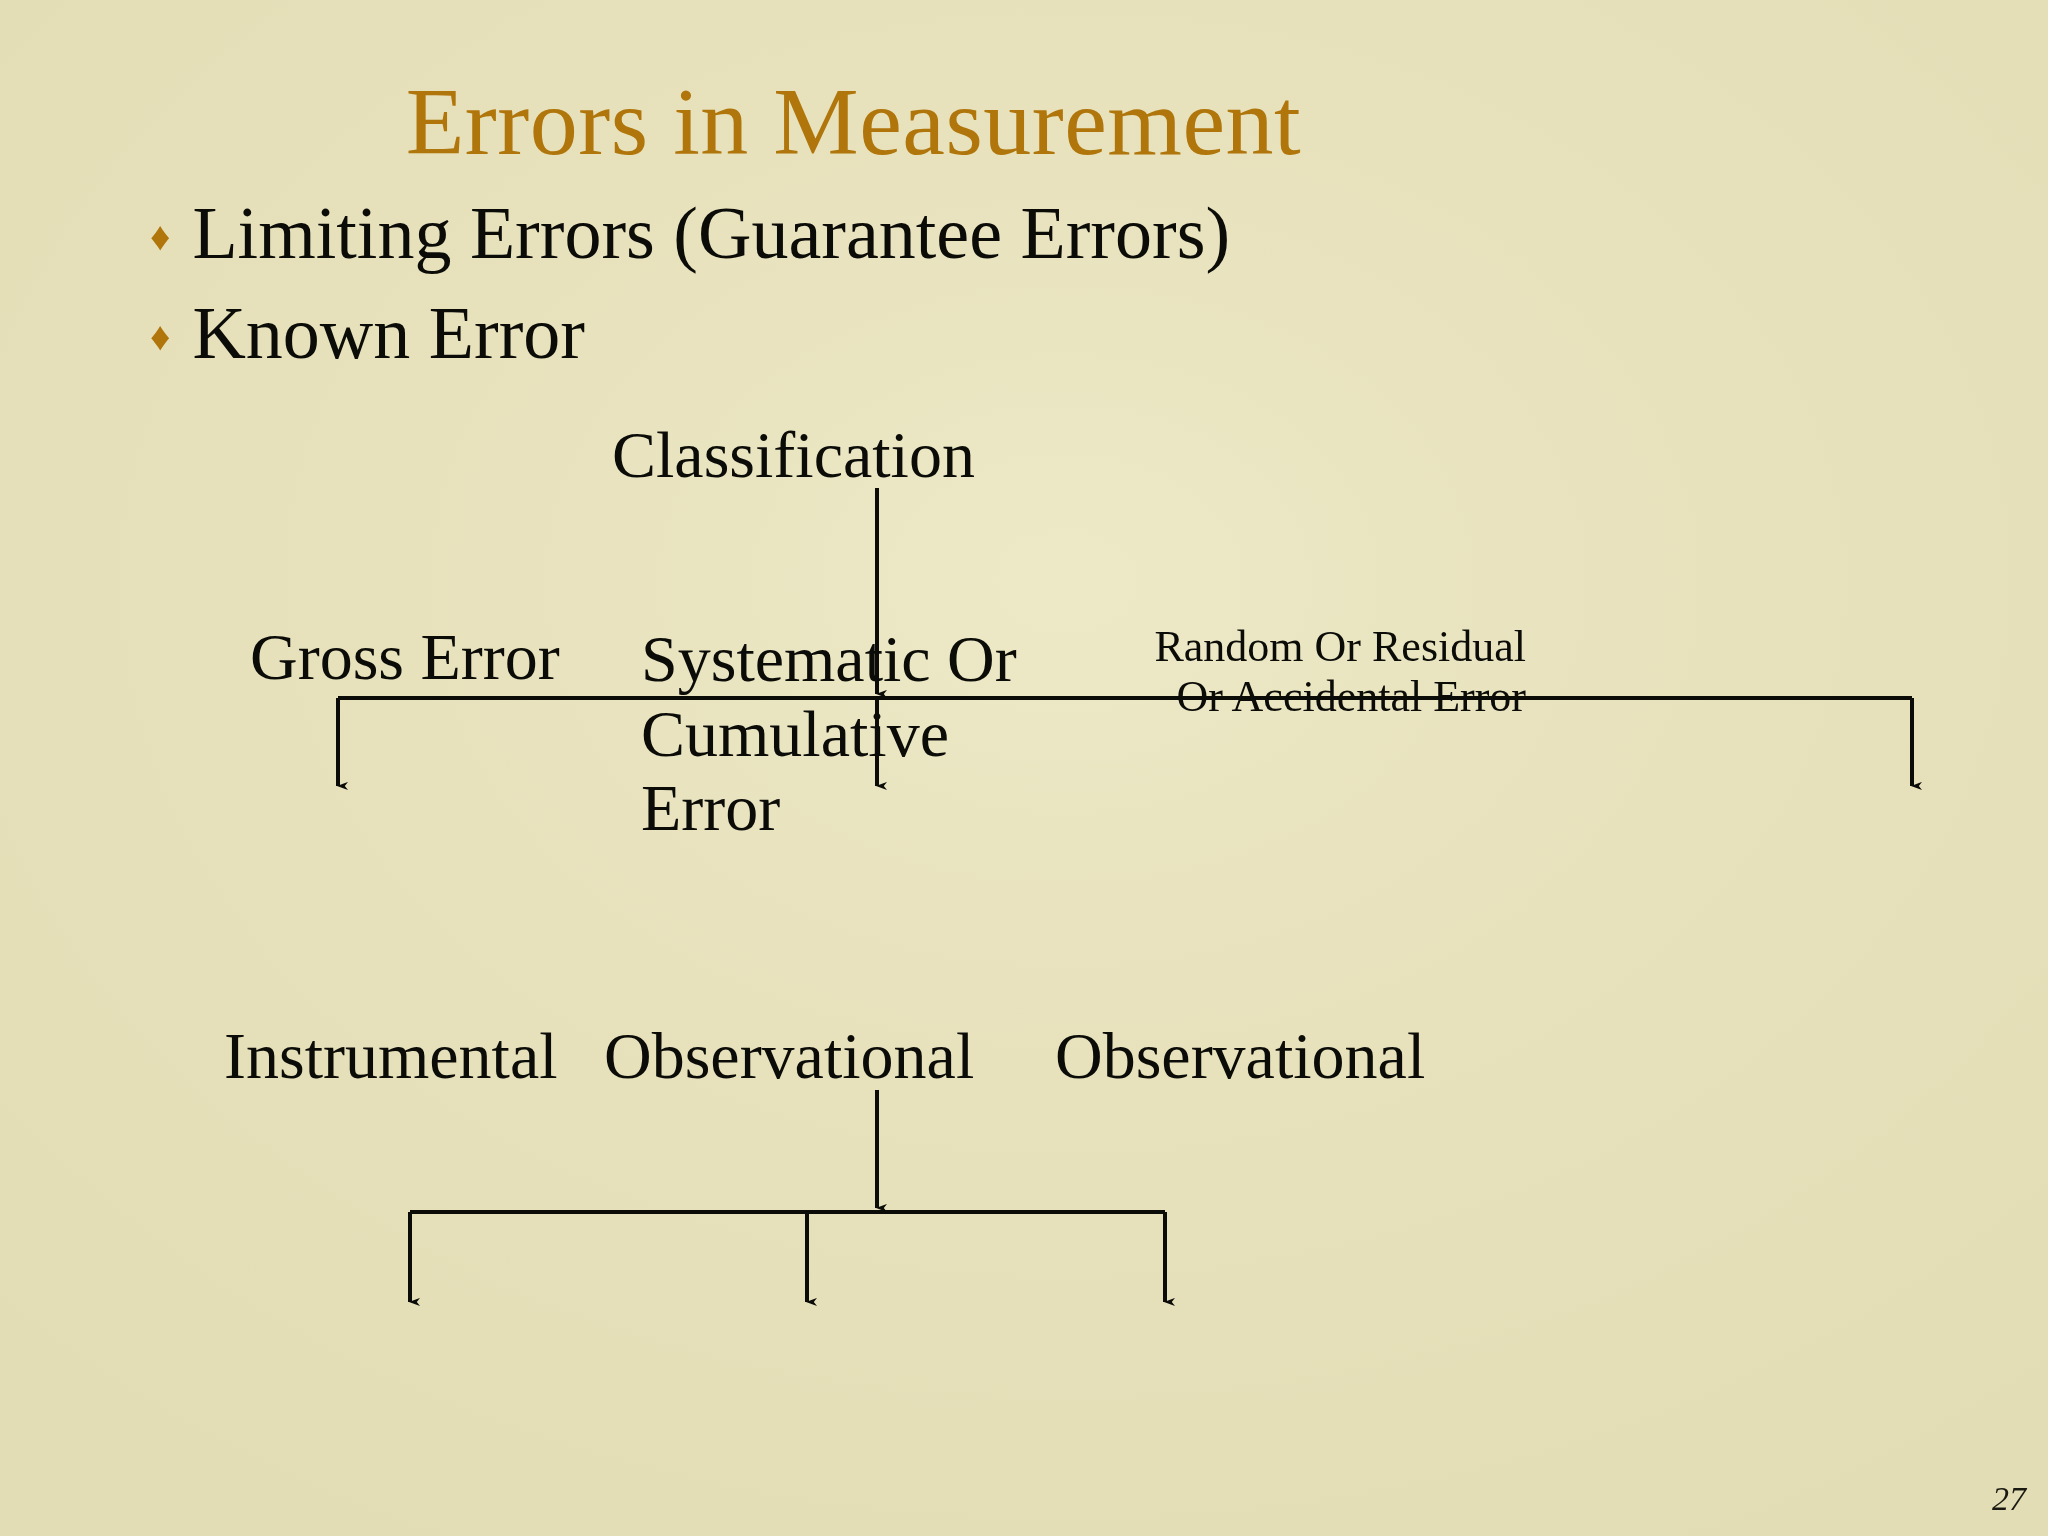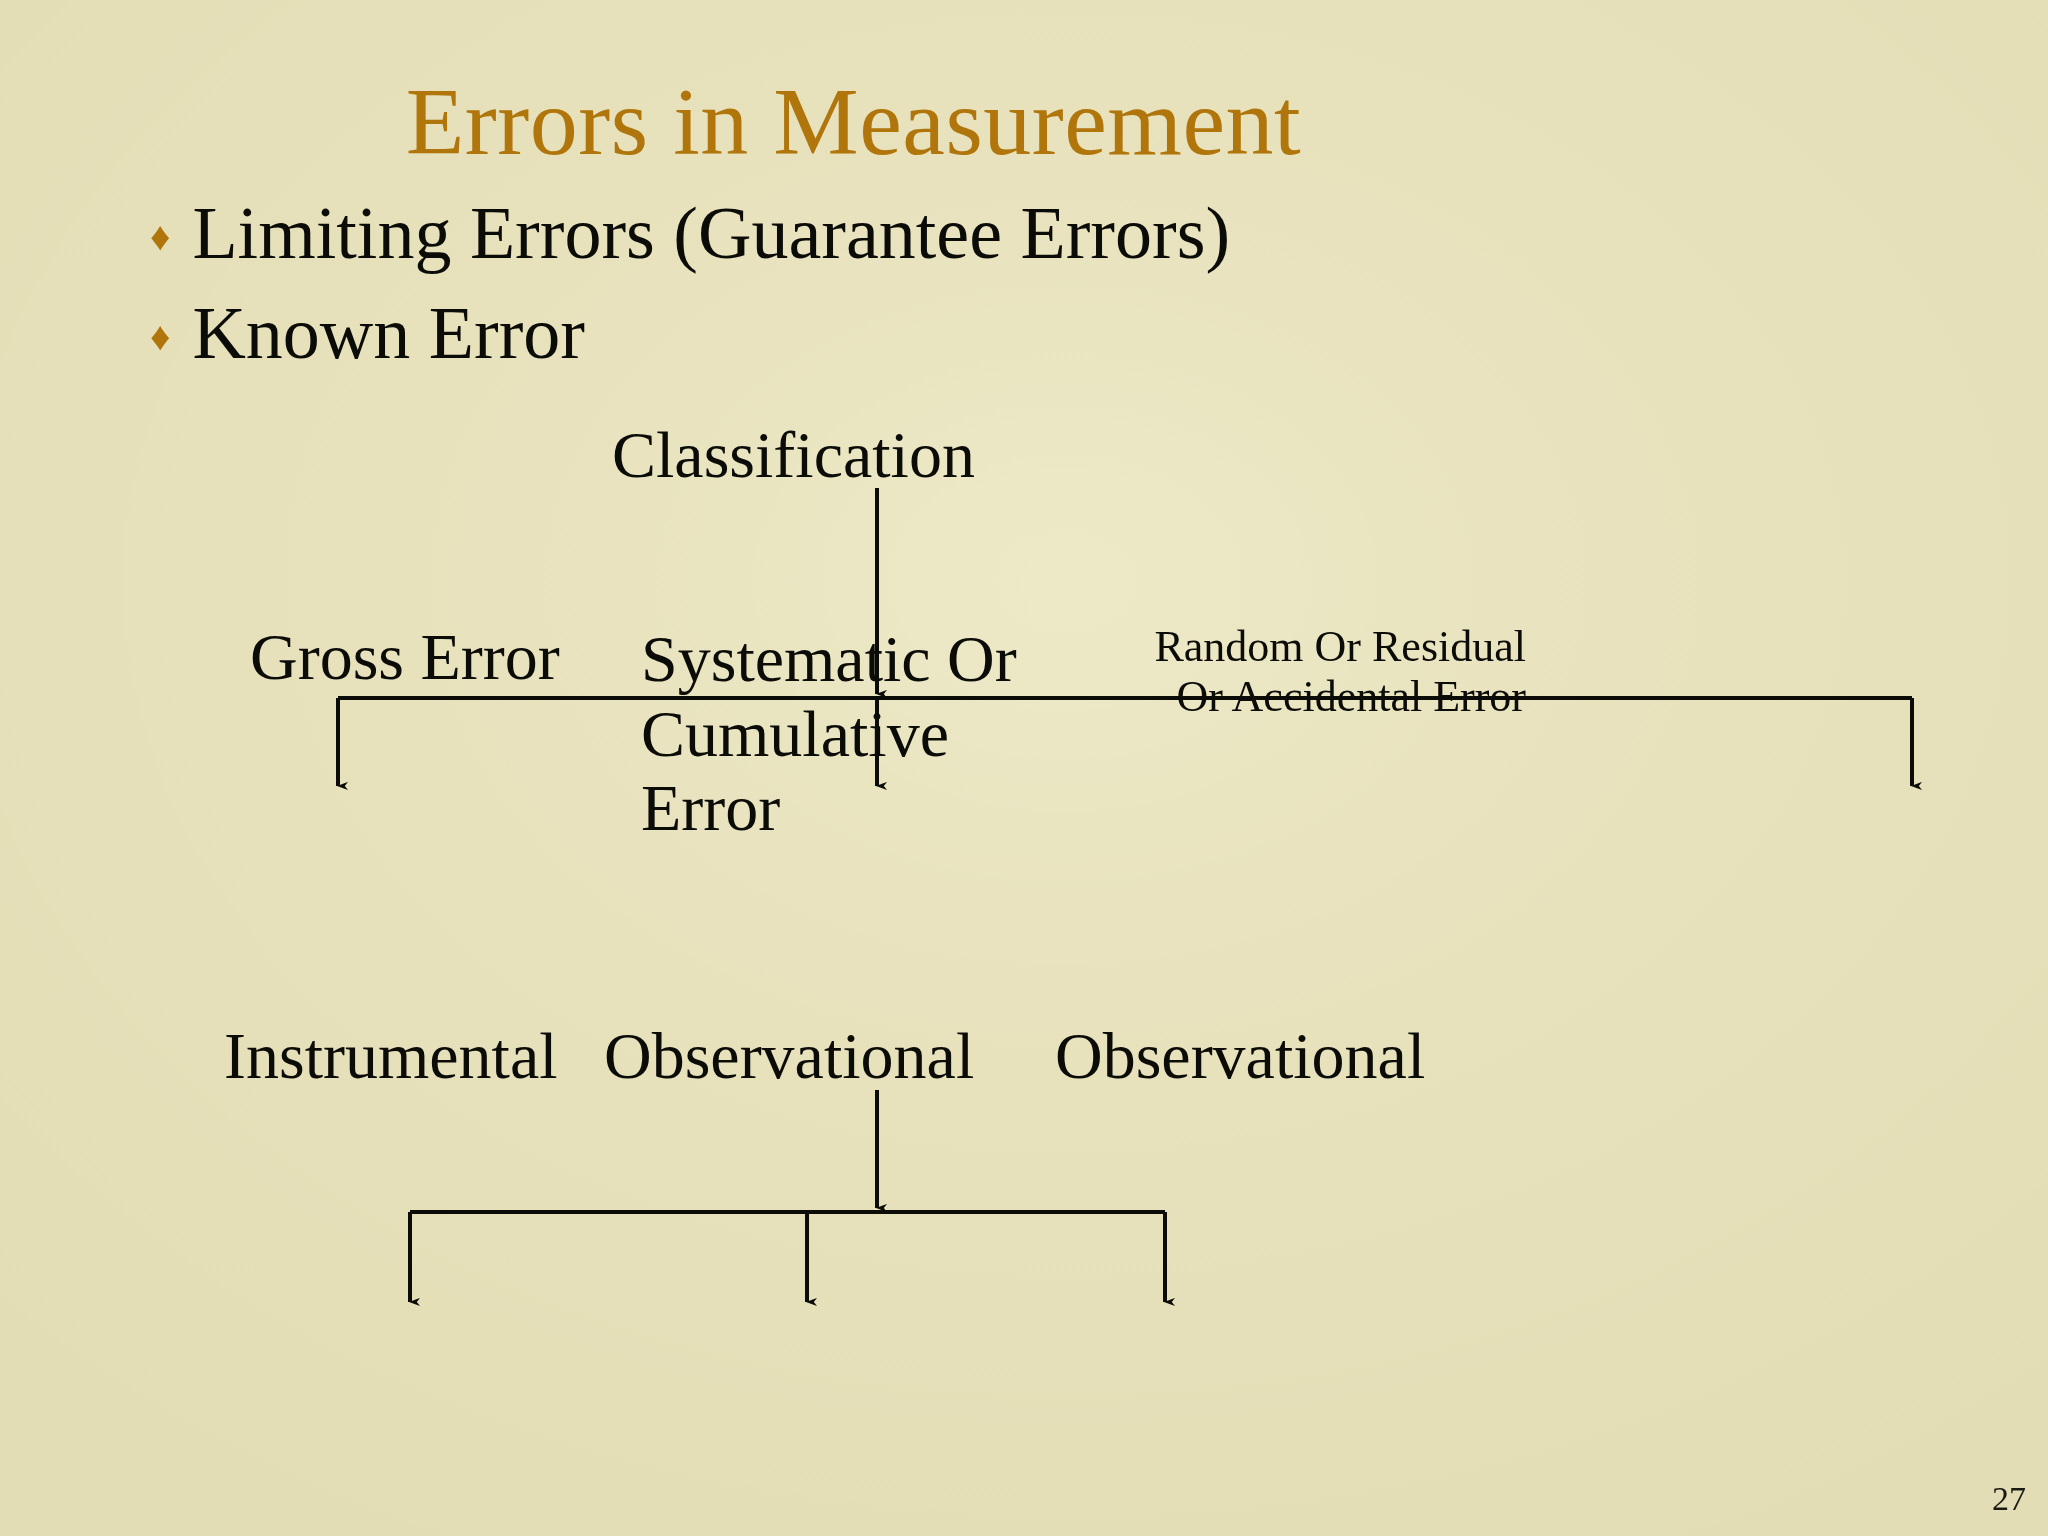--- a/index.html
+++ b/index.html
@@ -108,20 +108,21 @@
   #leaf-environmental { left: 604px; }
   #leaf-observational { left: 1055px; }
 
   
   #page-number {
     position: absolute;
     right: 22px;
     bottom: 18px;
     color: #1A1A12;
     font-size: 34px;
+    font-style: italic;
   }
 </style>
 </head>
 <body>
 
 <div id="slide">
 
   <div id="title">Errors in Measurement</div>
 
   <div class="bullet-row" id="bullet-0">

